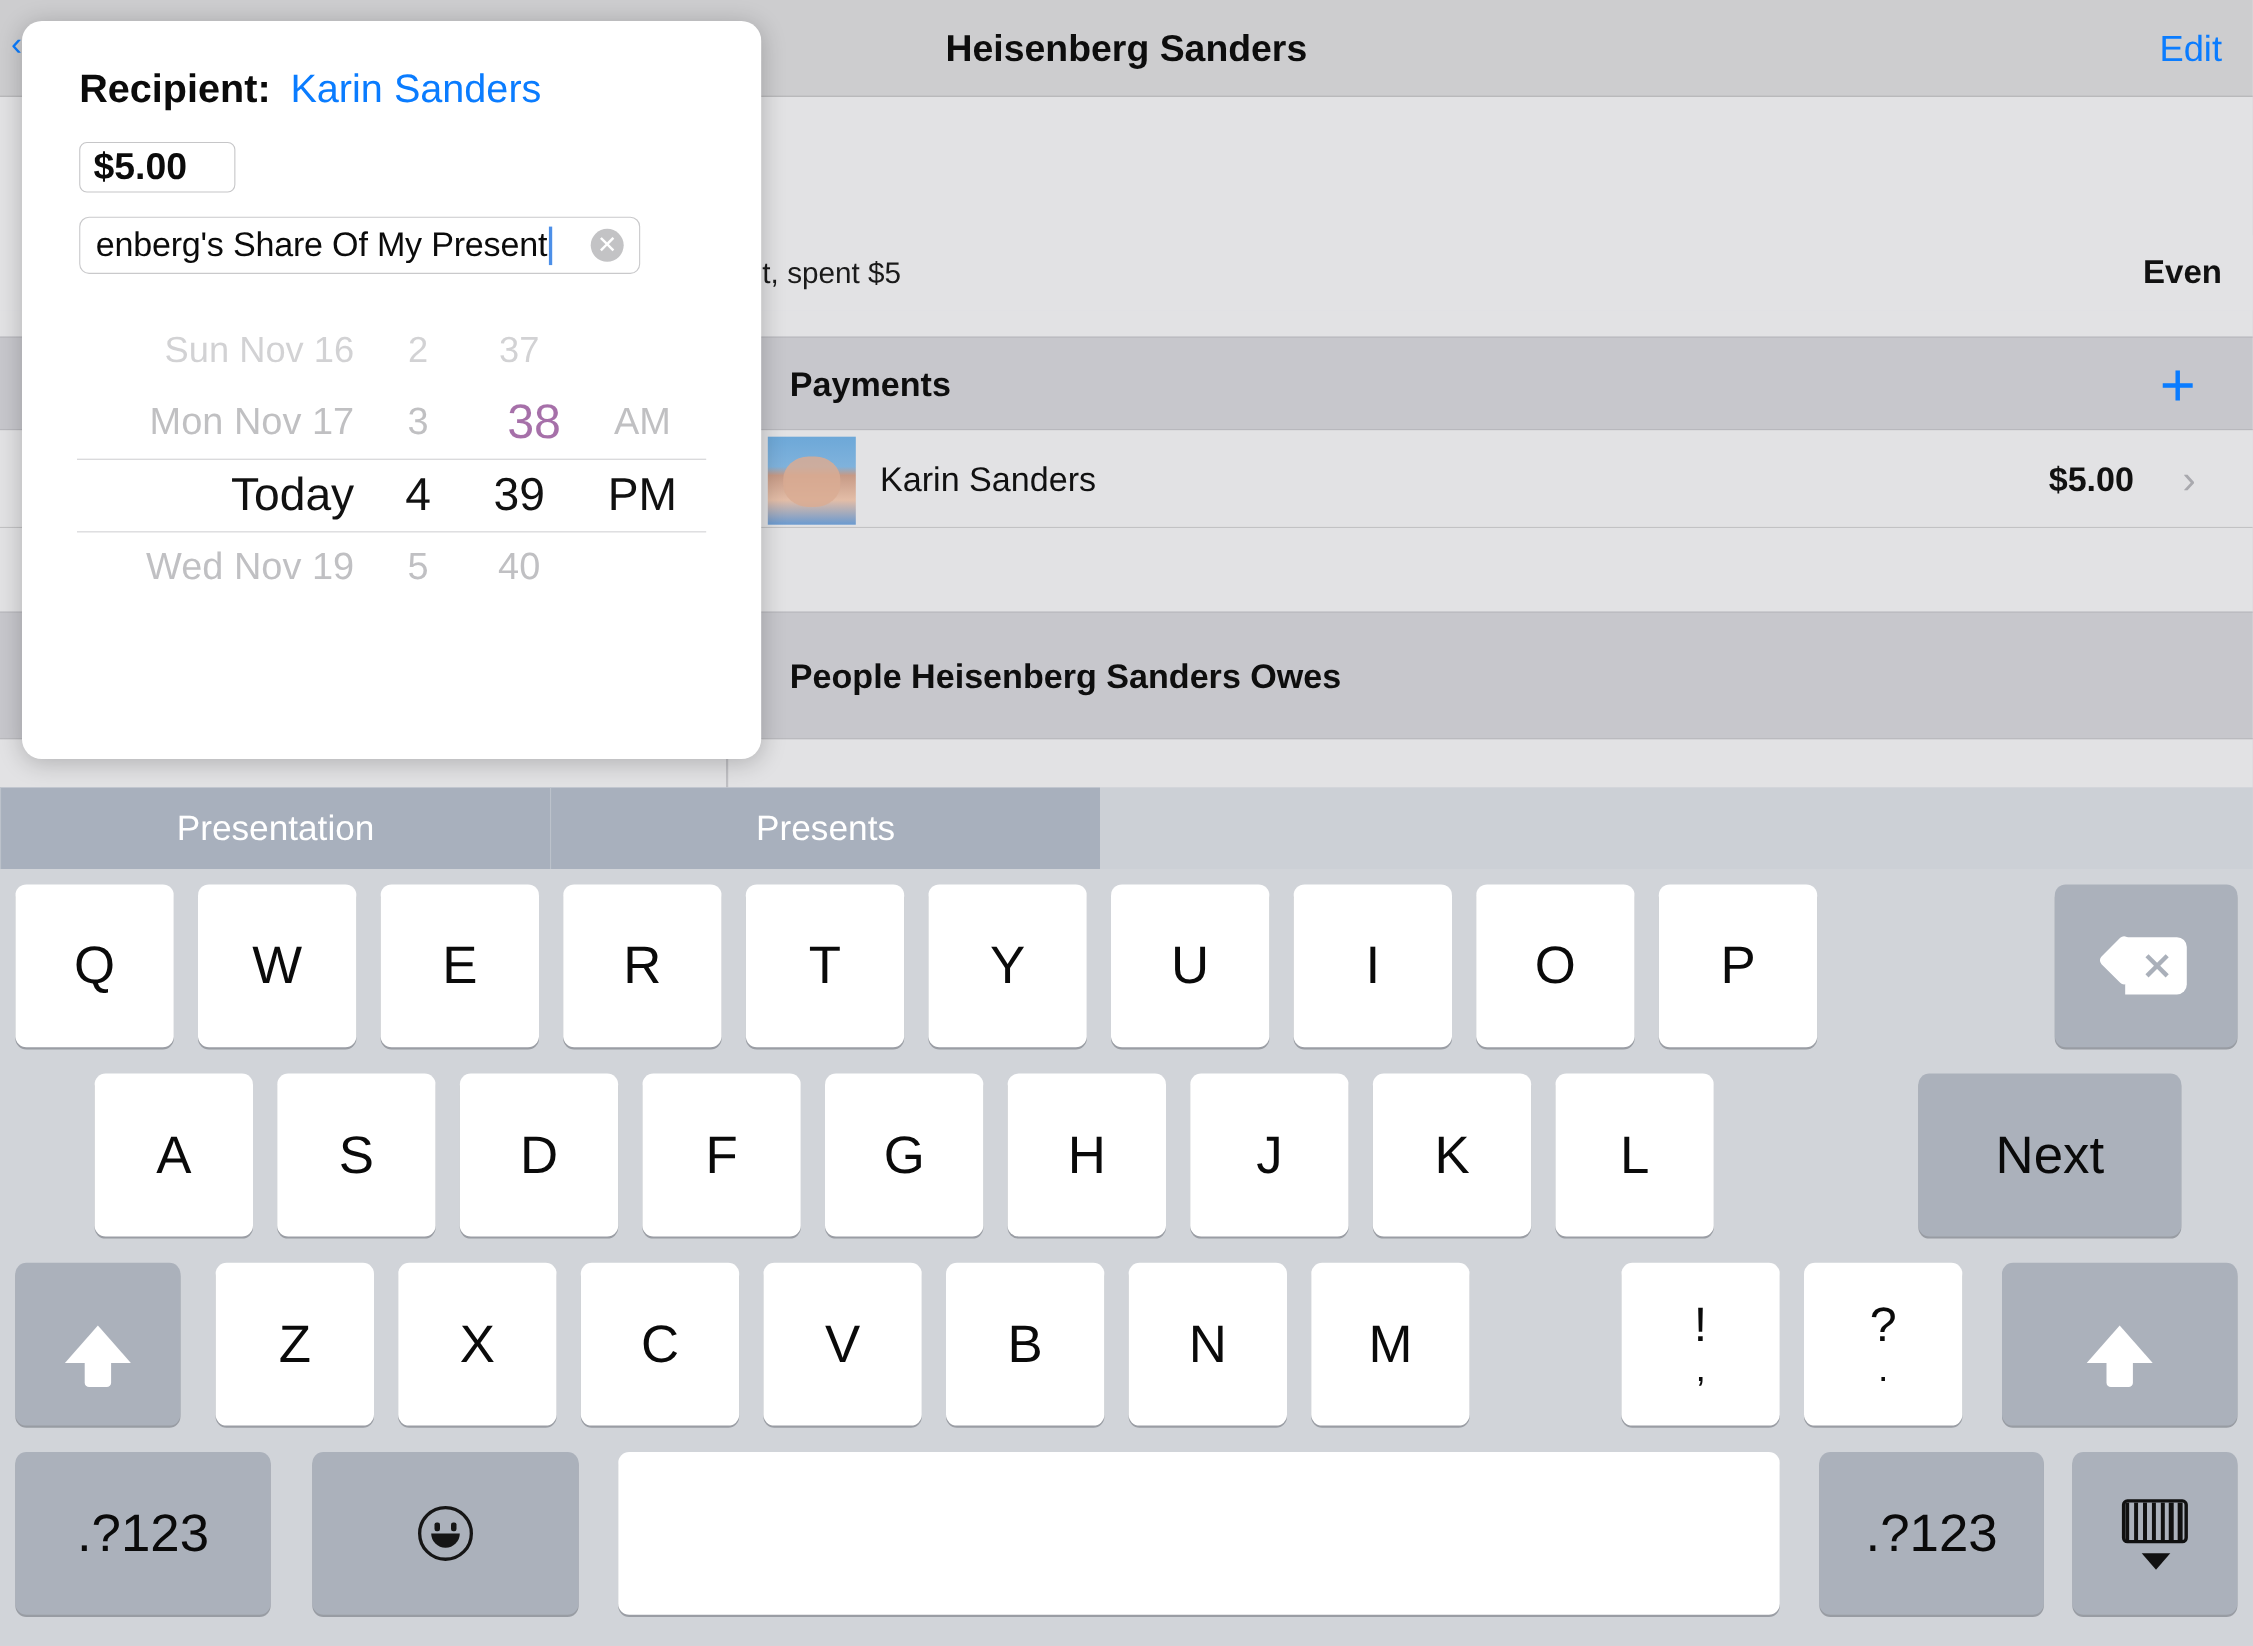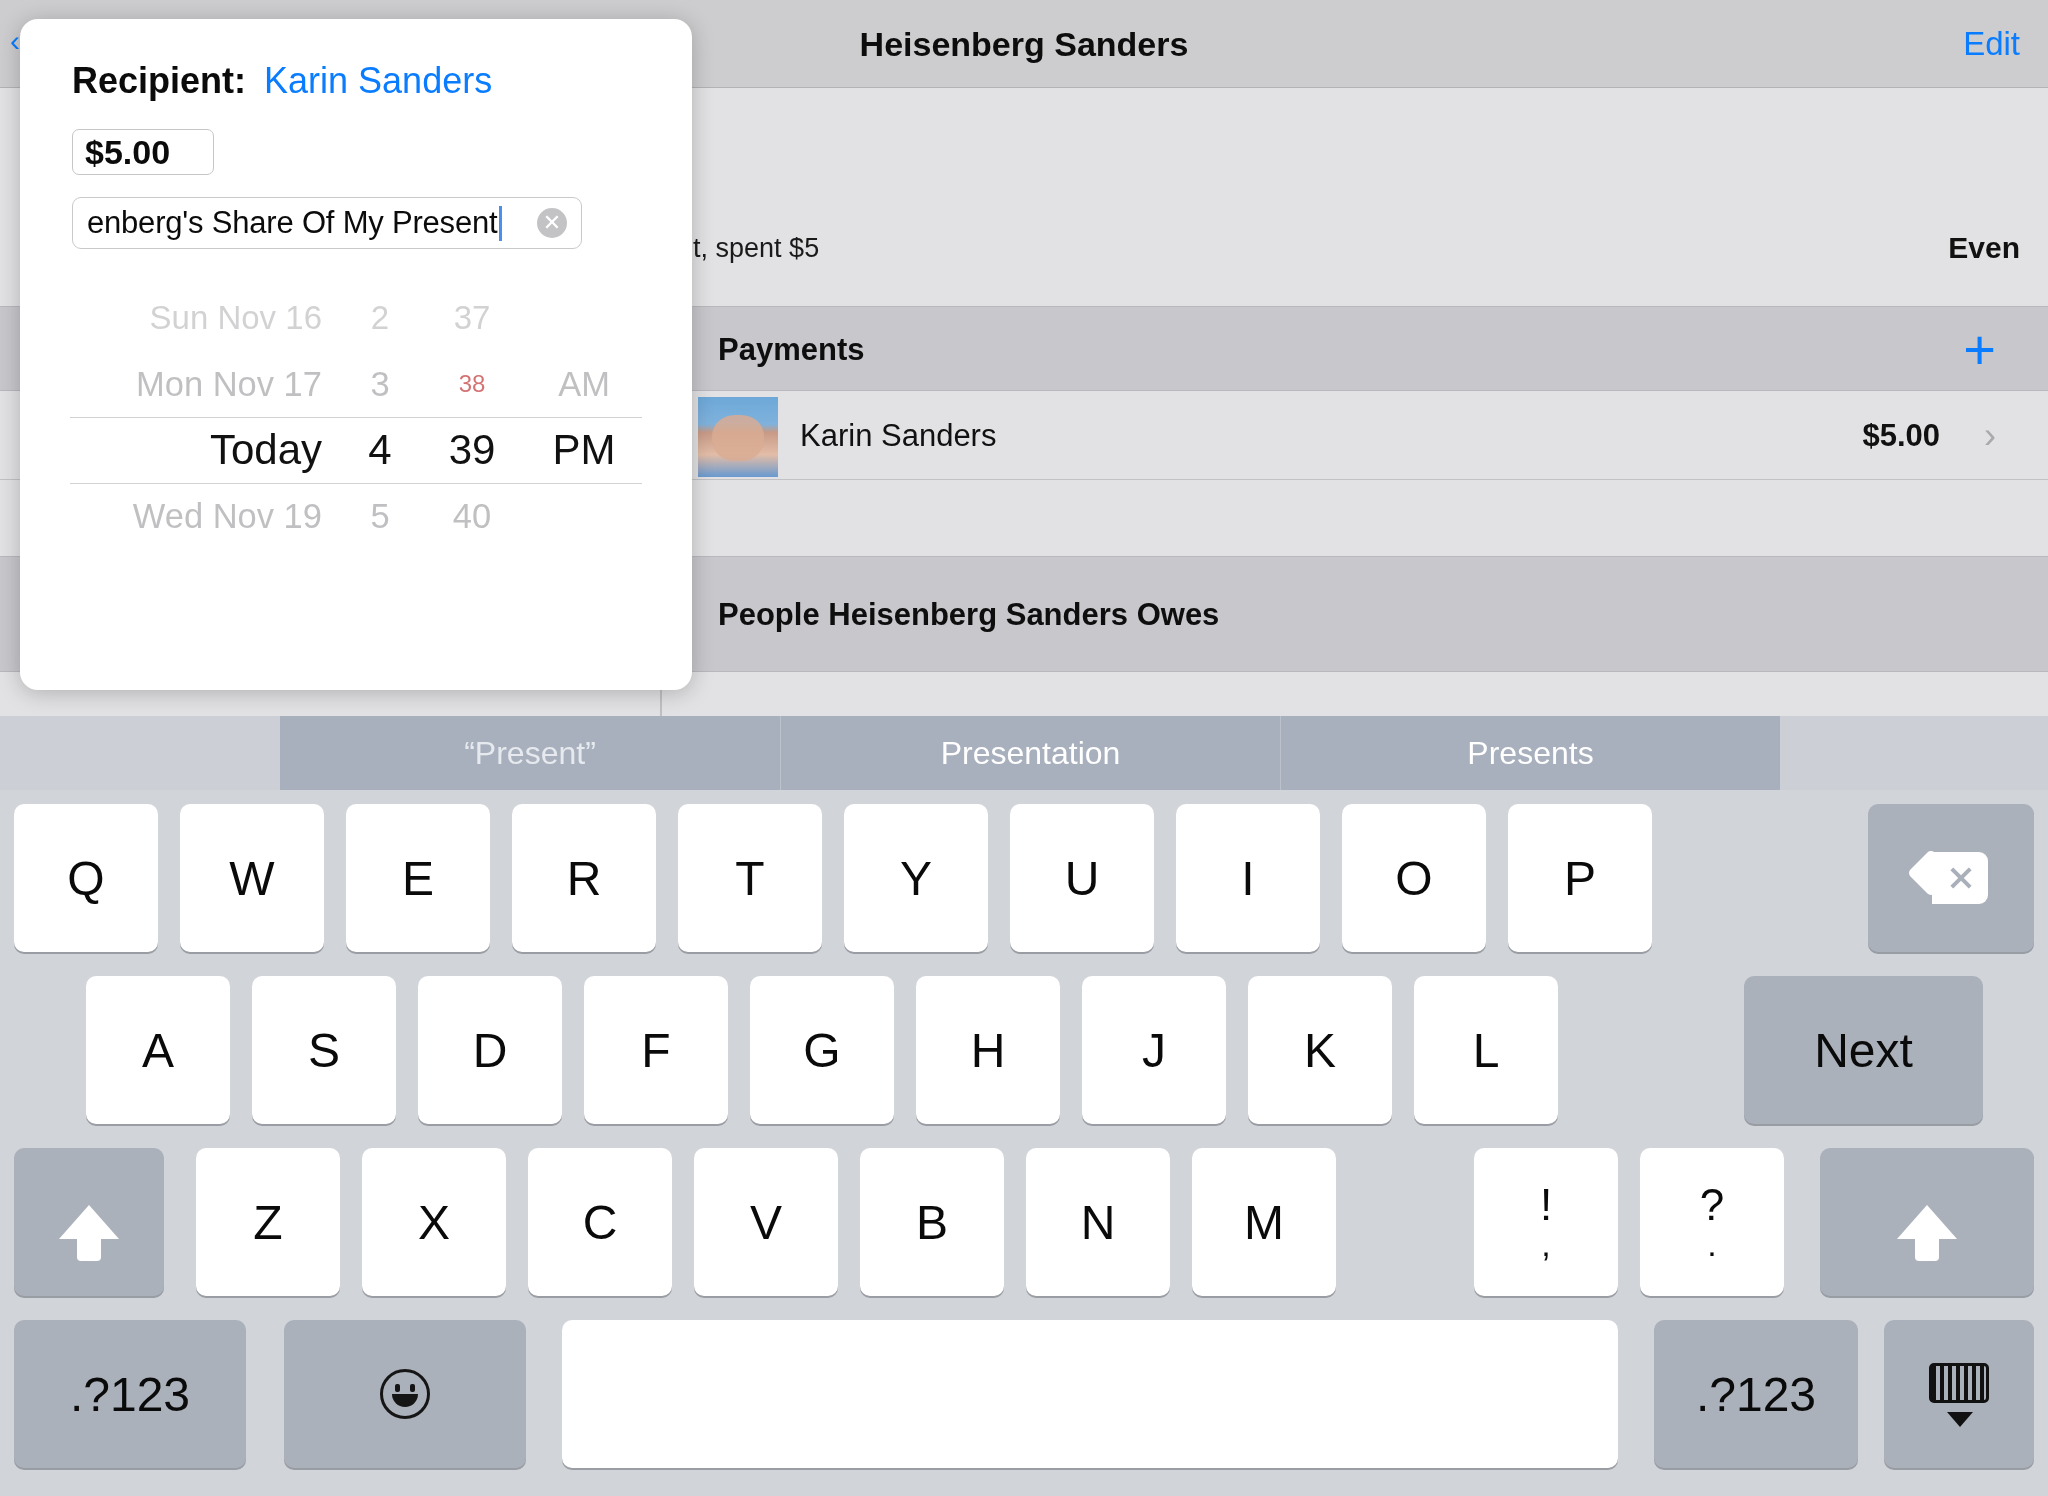--- a/index.html
+++ b/index.html
@@ -351,42 +351,41 @@
       <div class="picker-line bot"></div>
       <div id="picker-rows">
           <div class="prow" style="top: 41px;">
             <span class="pcell c-day" style="color: rgb(154, 154, 158); opacity: 0.44; font-size: 33px; font-weight: 400; transform: translateY(-50%); top: 0px; right: 356px;">Sun Nov 16</span>
             <span class="pcell c-hour" style="color: rgb(154, 154, 158); opacity: 0.44; font-size: 33px; font-weight: 400; transform: translateY(-50%); top: 0px;">2</span>
             <span class="pcell c-min" style="color: rgb(154, 154, 158); opacity: 0.44; font-size: 33px; font-weight: 400; transform: translateY(-50%); top: 0px;">37</span>
           </div>
           <div class="prow" style="top: 107px;">
             <span class="pcell c-day" style="color: rgb(154, 154, 158); opacity: 0.62; font-size: 34.5px; font-weight: 400; transform: translateY(-50%); top: 0px; right: 356px;">Mon Nov 17</span>
             <span class="pcell c-hour" style="color: rgb(154, 154, 158); opacity: 0.62; font-size: 34.5px; font-weight: 400; transform: translateY(-50%); top: 0px;">3</span>
-            <span class="pcell c-min" style="color: #b91c1c; opacity: 0.62; font-size: 24px; font-weight: 400; transform: translateY(-50%); top: 0px;">38</span>
+            <span class="pcell c-min" style="color: #701a75; opacity: 0.62; font-size: 44px; font-weight: 400; transform: translateY(-50%); top: 0px; text-align: right;">38</span>
             <span class="pcell c-mer" style="color: rgb(154, 154, 158); opacity: 0.62; font-size: 34.5px; font-weight: 400; transform: translateY(-50%); top: 0px;">AM</span>
           </div>
           <div class="prow" style="top: 173px;">
             <span class="pcell c-day" style="color: rgb(17, 17, 17); opacity: 1; font-size: 42px; font-weight: 400; transform: translateY(-50%); top: 0px; right: 356px;">Today</span>
             <span class="pcell c-hour" style="color: rgb(17, 17, 17); opacity: 1; font-size: 42px; font-weight: 400; transform: translateY(-50%); top: 0px;">4</span>
             <span class="pcell c-min" style="color: rgb(17, 17, 17); opacity: 1; font-size: 42px; font-weight: 400; transform: translateY(-50%); top: 0px;">39</span>
             <span class="pcell c-mer" style="color: rgb(17, 17, 17); opacity: 1; font-size: 42px; font-weight: 400; transform: translateY(-50%); top: 0px;">PM</span>
           </div>
           <div class="prow" style="top: 239px;">
             <span class="pcell c-day" style="color: rgb(154, 154, 158); opacity: 0.62; font-size: 34.5px; font-weight: 400; transform: translateY(-50%); top: 0px; right: 356px;">Wed Nov 19</span>
             <span class="pcell c-hour" style="color: rgb(154, 154, 158); opacity: 0.62; font-size: 34.5px; font-weight: 400; transform: translateY(-50%); top: 0px;">5</span>
             <span class="pcell c-min" style="color: rgb(154, 154, 158); opacity: 0.62; font-size: 34.5px; font-weight: 400; transform: translateY(-50%); top: 0px;">40</span>
           </div>
         </div>
     </div>
   </div>
 
   <div class="keyboard">
 
     <div class="suggest-bar">
-      <div class="sugg s0">“Present”</div>
       <div class="sugg s1">Presentation</div>
       <div class="sugg s2">Presents</div>
     </div>
 
     <div class="krow r1" id="krow1">
         <div class="key" style="left: 14px; width: 144px;">Q</div>
         <div class="key" style="left: 180px; width: 144px;">W</div>
         <div class="key" style="left: 346px; width: 144px;">E</div>
         <div class="key" style="left: 512px; width: 144px;">R</div>
         <div class="key" style="left: 678px; width: 144px;">T</div>

